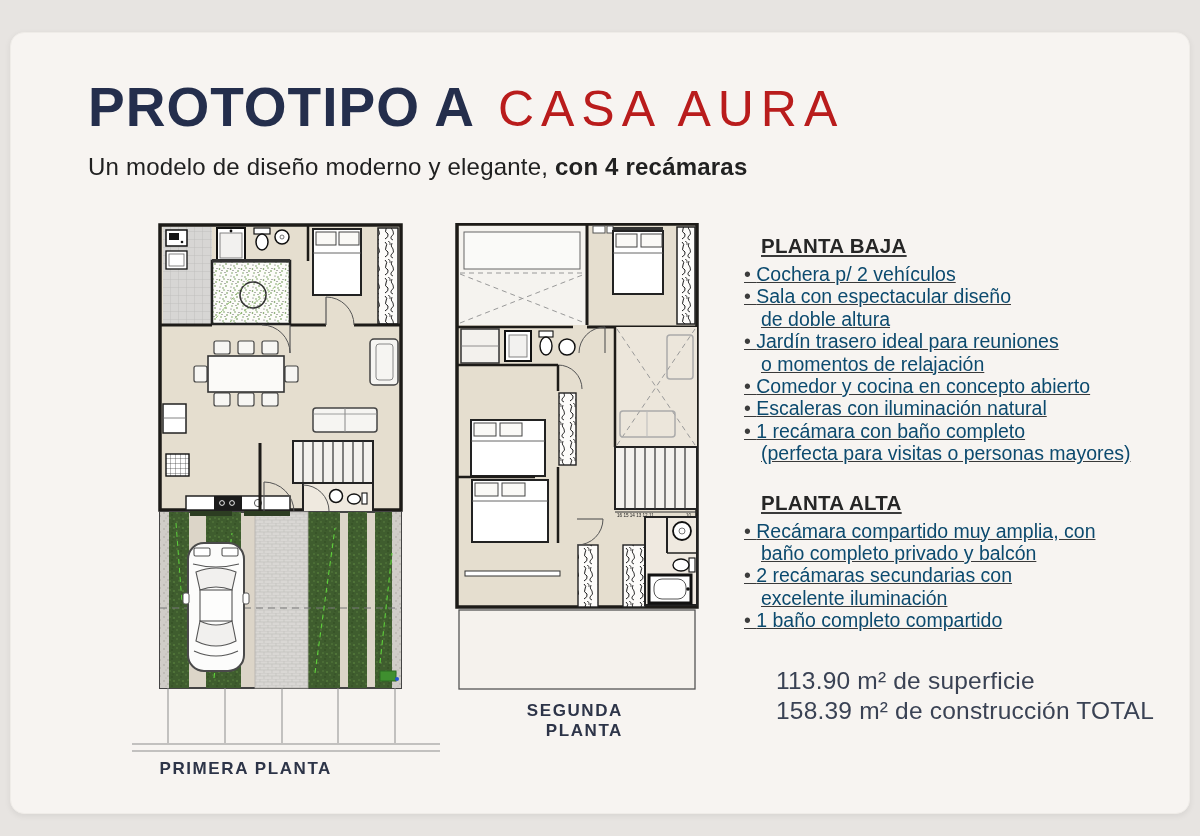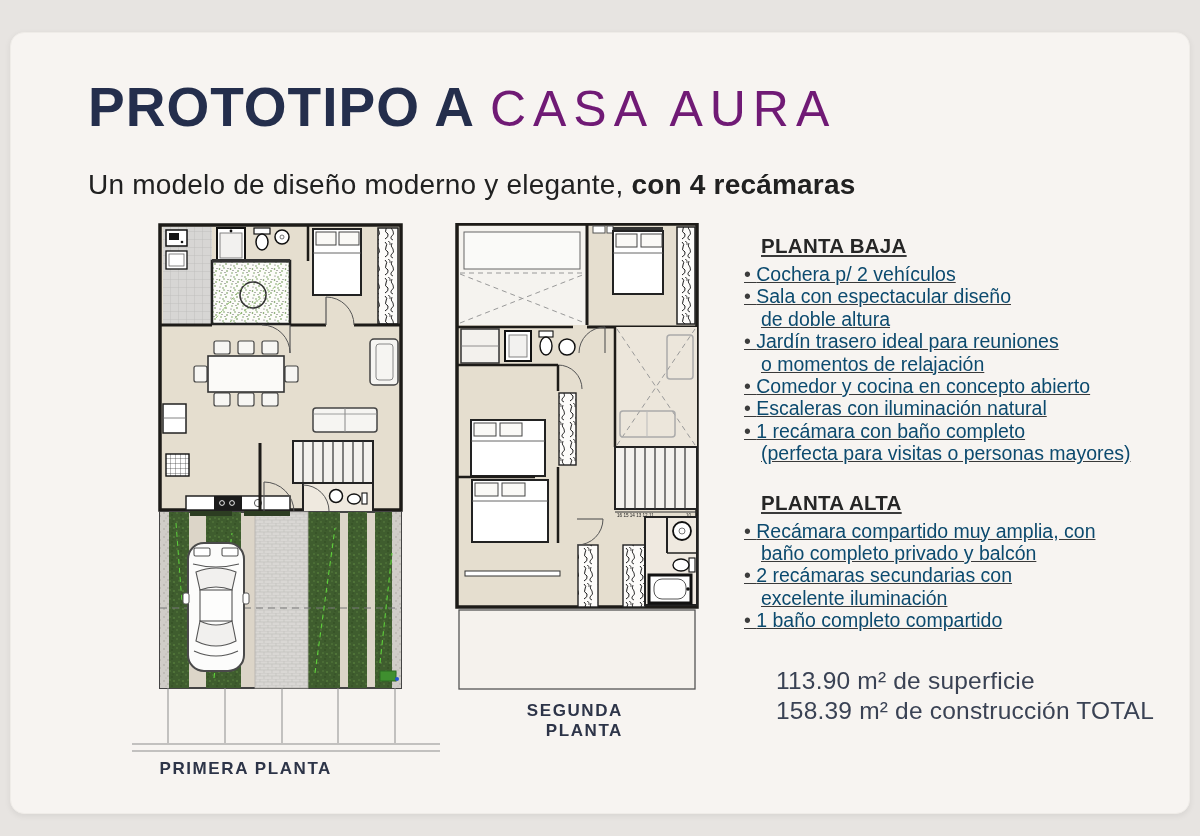--- a/index.html
+++ b/index.html
@@ -3,24 +3,24 @@
 <meta charset="utf-8">
 <style>
   html,body{margin:0;padding:0;background:#e9e6e3;}
   *{box-sizing:border-box;}
   #page{position:relative;width:1200px;height:836px;overflow:hidden;
         font-family:"Liberation Sans",sans-serif;background:#e7e4e1;}
   #card{position:absolute;left:10px;top:32px;width:1180px;height:782px;
         background:#f7f4f1;border:1px solid #efece8;border-radius:14px;
         box-shadow:0 2px 6px rgba(0,0,0,0.07);}
   
-  .title-row{position:absolute;left:88px;top:80px;display:flex;align-items:baseline;gap:15px;}
+  .title-row{position:absolute;left:88px;top:80px;display:flex;align-items:baseline;gap:23px;}
   .title-primary{font-size:55px;font-weight:900;letter-spacing:1px;color:#242e4c;line-height:1;}
-  .title-secondary{font-size:50px;font-weight:400;letter-spacing:7px;color:#701a75;line-height:1;}
-  .subtitle{position:absolute;left:88px;top:153px;font-size:28px;color:#212121;letter-spacing:0.2px;margin-top:16px;}
+  .title-secondary{font-size:50px;font-weight:400;letter-spacing:7px;color:#b91c1c;line-height:1;}
+  .subtitle{position:absolute;left:88px;top:153px;font-size:24px;color:#212121;letter-spacing:0.2px;}
   .subtitle b{font-weight:700;}
   
   .plan-label{position:absolute;font-size:17px;font-weight:700;letter-spacing:1.6px;
               color:#2d3448;text-align:right;}
   
   #features{position:absolute;left:744px;top:234px;width:436px;color:#3a3a3a;text-decoration:underline;}
   .feat-heading{font-size:20.5px;font-weight:800;color:#262626;letter-spacing:0.3px;
                 margin:0 0 5px 17px;}
   .feat-list{margin:0 0 26px 0;}
   .feat-item{font-size:19.5px;line-height:22.4px;white-space:pre-line;

